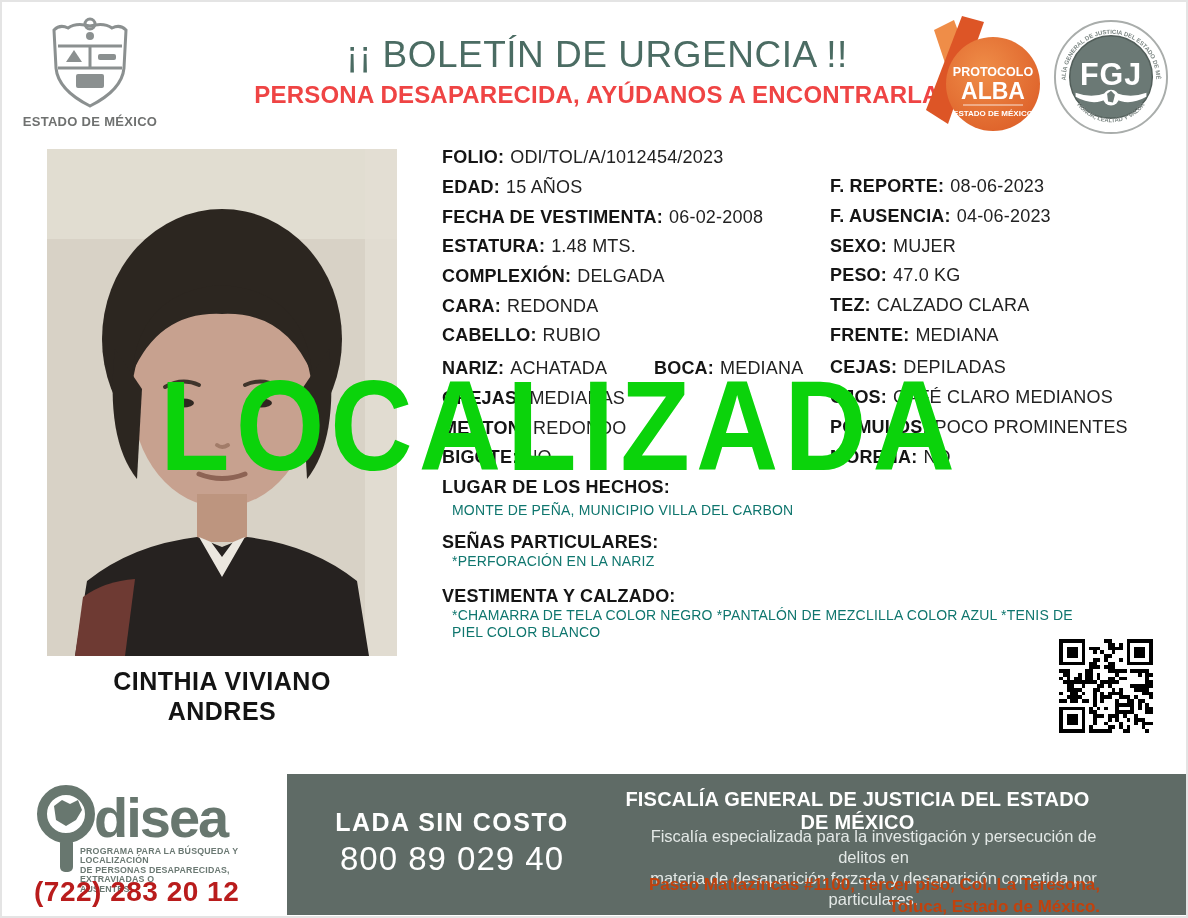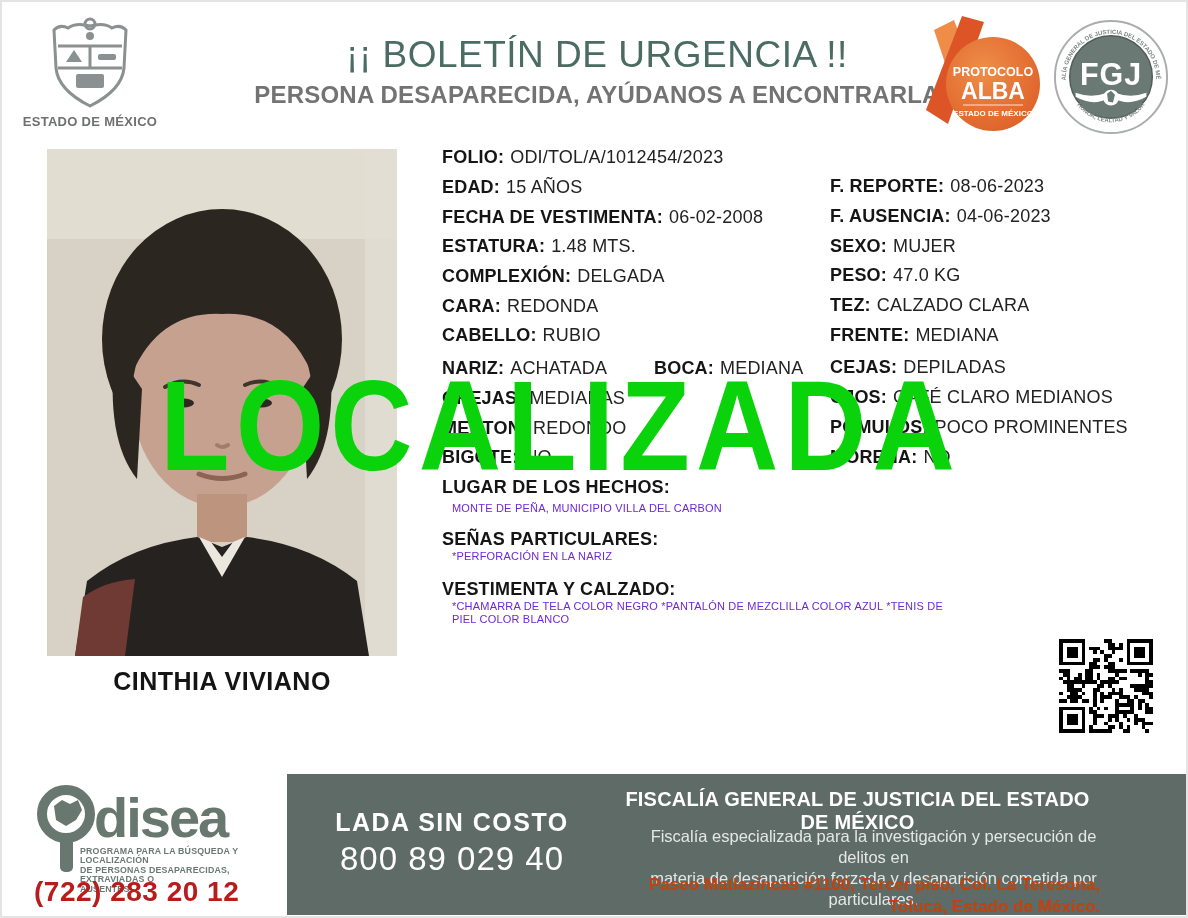--- a/index.html
+++ b/index.html
@@ -7,39 +7,39 @@
     position:relative;width:1188px;height:918px;box-sizing:border-box;
     background:#ffffff;border:2px solid #e4e4e4;overflow:hidden;
     font-family:"Liberation Sans",sans-serif;color:#1e1e1e;
   }
   
   .coa{position:absolute;left:44px;top:14px;}
   .coa-label{position:absolute;left:16px;top:112px;width:144px;text-align:center;
     font-size:13px;font-weight:bold;color:#6f7170;letter-spacing:.3px;}
   .header-text{position:absolute;left:210px;top:33px;width:770px;text-align:center;}
   .main-title{font-size:37px;font-weight:normal;color:#4b6c63;letter-spacing:.5px;line-height:1.1;}
-  .sub-title{font-size:24px;font-weight:bold;color:#737373;margin-top:5px;letter-spacing:.2px;}
+  .sub-title{font-size:24px;font-weight:bold;color:#ef4444;margin-top:5px;letter-spacing:.2px;}
   .alba-logo{position:absolute;left:898px;top:12px;}
   .fgj-logo{position:absolute;left:1050px;top:16px;}
   
   .photo{position:absolute;left:45px;top:147px;width:350px;height:507px;}
   .person-name{position:absolute;left:30px;top:664px;width:380px;text-align:center;
     font-size:25px;font-weight:bold;color:#141414;letter-spacing:.5px;line-height:1.2;}
   
   .col{position:absolute;}
   .col-left{left:440px;top:141px;width:400px;}
   .col-right{left:828px;top:170px;width:350px;}
   .frow{height:29.7px;display:flex;align-items:center;white-space:nowrap;}
   .gap-before{margin-top:3px;}
   .flabel{font-weight:bold;font-size:18px;color:#151515;letter-spacing:.2px;}
   .fvalue{font-size:18px;color:#222;margin-left:6px;letter-spacing:.2px;}
   .pair2{position:absolute;left:212px;display:flex;align-items:center;}
   .frow-rel{position:relative;}
   .section-title{font-weight:bold;font-size:18px;color:#151515;letter-spacing:.2px;}
-  .section-sub{font-size:11px;color:#6d28d9;padding-left:10px;line-height:1.22;letter-spacing:.2px;}
+  .section-sub{font-size:14px;color:#0f766e;padding-left:10px;line-height:1.22;letter-spacing:.2px;}
   .sect{margin-top:0px;}
   .watermark{
     position:absolute;left:158px;top:360px;z-index:40;white-space:nowrap;
     font-size:114px;font-weight:bold;color:#0bd30b;letter-spacing:6px;
     transform:scaleY(1.12);transform-origin:top left;line-height:1;
   }
   .qr{position:absolute;left:1057px;top:637px;}
   
   .footer-bar{position:absolute;left:285px;top:772px;width:899px;height:141px;background:#5f6b66;}
   .lada-label{position:absolute;left:310px;top:806px;width:280px;text-align:center;
@@ -141,20 +141,21 @@
     <path d="M170,296 Q175,300 181,296" stroke="#a27c69" stroke-width="4" fill="none" stroke-linecap="round"></path>
     <path d="M152,325 Q175,334 198,325" stroke="#8d6354" stroke-width="5" fill="none" stroke-linecap="round"></path>
     <rect x="150" y="345" width="50" height="48" fill="#bd957f"></rect>
     <path d="M28,507 L40,432 Q85,396 150,388 L175,398 L200,388 Q265,396 310,432 L322,507 Z" fill="#262220"></path>
     <path d="M28,507 L36,448 Q58,432 88,430 L78,507 Z" fill="#6e3a33"></path>
     <polygon points="152,388 175,428 198,388 186,393 175,408 164,393" fill="#ebe7df"></polygon>
   </svg>
 
   <div class="person-name">
     <div>CINTHIA VIVIANO</div>
+    <div>ANDRES</div>
   </div>
 
   <div class="col col-left">
     <div class="frow">
       <span class="flabel">FOLIO:</span>
       <span class="fvalue">ODI/TOL/A/1012454/2023</span>
     </div>
     <div class="frow">
       <span class="flabel">EDAD:</span>
       <span class="fvalue">15 AÑOS</span>

